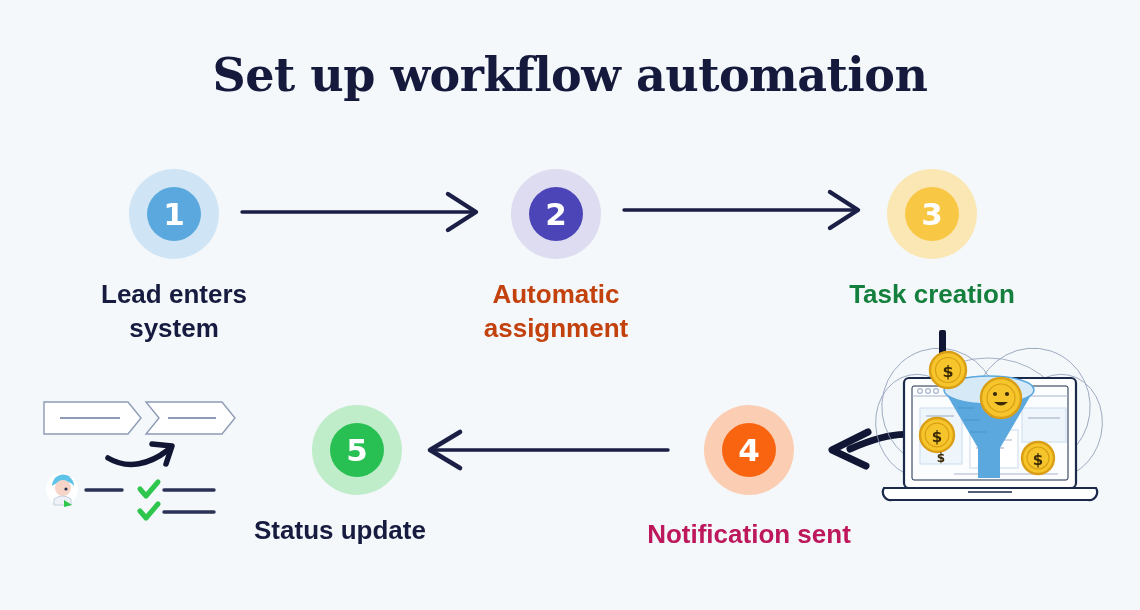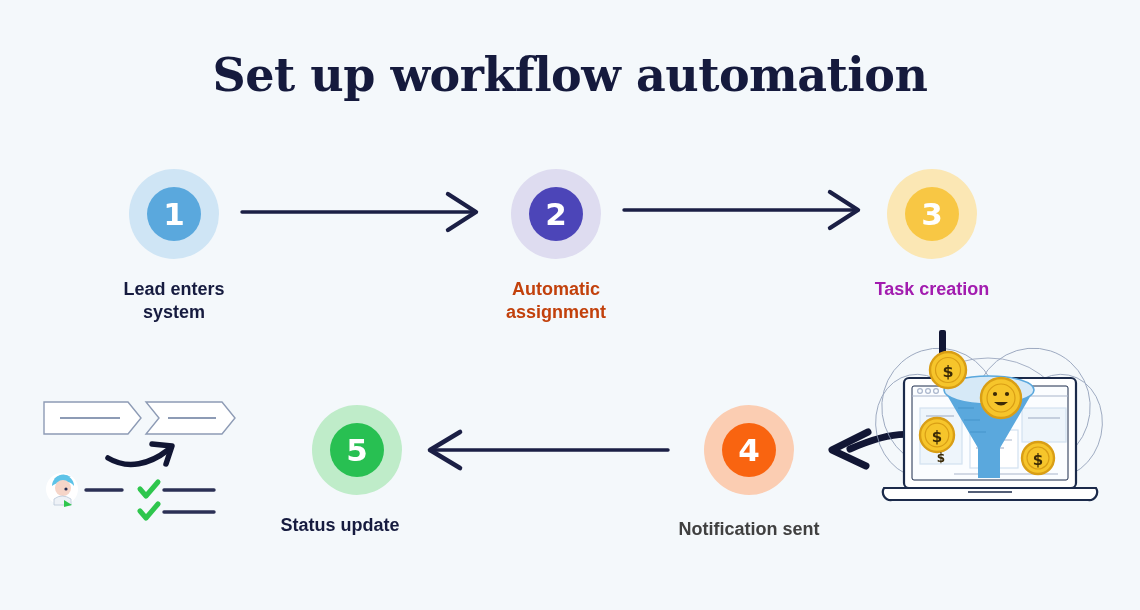--- a/index.html
+++ b/index.html
@@ -32,21 +32,21 @@
     display:flex;align-items:center;justify-content:center;
     color:#ffffff;
     font-weight:700;
     font-family:"DejaVu Sans","Liberation Sans",sans-serif;
     line-height:1;
   }
   .steplabel{
     position:absolute;
     text-align:center;
     font-weight:700;
-    font-size:18px;
+    font-size:26px;
     line-height:1.3;
     color:#161b3f;
     white-space:pre-line;
   }
 
   .arrow-svg{position:absolute;overflow:visible;}
   .illus{position:absolute;overflow:visible;}
 </style>
 </head>
 <body style="background: rgb(244, 248, 251);">
@@ -199,27 +199,27 @@
           <div class="core" style="width: 54px; height: 54px; background: rgb(76, 69, 184); font-size: 31px;">2</div>
         </div>
       </div>
       <div class="steplabel" style="left: 430px; top: 278px; width: 252px; color: #c2410c;">Automatic
 assignment</div>
       <div class="step">
         <div class="ring" style="left: 887px; top: 169px; width: 90px; height: 90px; background: rgb(251, 231, 180);">
           <div class="core" style="width: 54px; height: 54px; background: rgb(248, 199, 68); font-size: 31px;">3</div>
         </div>
       </div>
-      <div class="steplabel" style="left: 806px; top: 278px; width: 252px; color: #a21caf;">Task creation</div>
+      <div class="steplabel" style="left: 806px; top: 278px; width: 252px; color: #15803d;">Task creation</div>
       <div class="step">
         <div class="ring" style="left: 704px; top: 405px; width: 90px; height: 90px; background: rgb(251, 205, 178);">
           <div class="core" style="width: 54px; height: 54px; background: rgb(249, 100, 16); font-size: 31px;">4</div>
         </div>
       </div>
-      <div class="steplabel" style="left: 623px; top: 518px; width: 252px; color: #404040;">Notification sent</div>
+      <div class="steplabel" style="left: 623px; top: 518px; width: 252px; color: #be185d;">Notification sent</div>
       <div class="step">
         <div class="ring" style="left: 312px; top: 405px; width: 90px; height: 90px; background: rgb(191, 236, 201);">
           <div class="core" style="width: 54px; height: 54px; background: rgb(40, 192, 82); font-size: 31px;">5</div>
         </div>
       </div>
       <div class="steplabel" style="left: 214px; top: 514px; width: 252px; color: rgb(22, 27, 63);">Status update</div>
     </div>
 
 </div>
 

